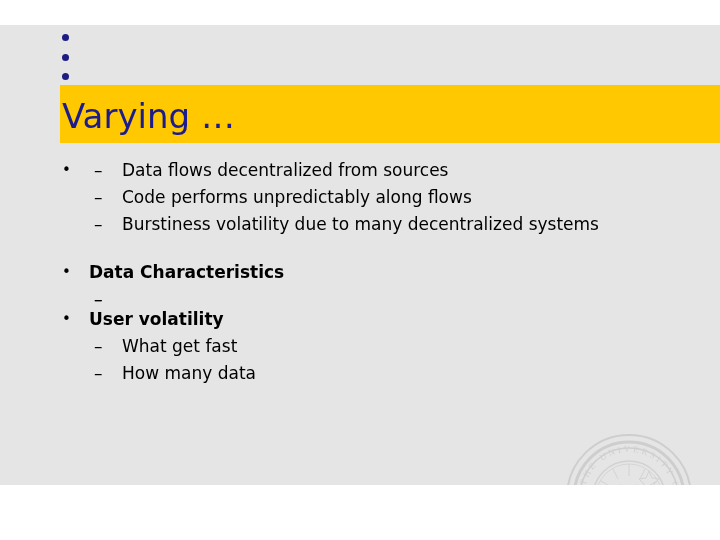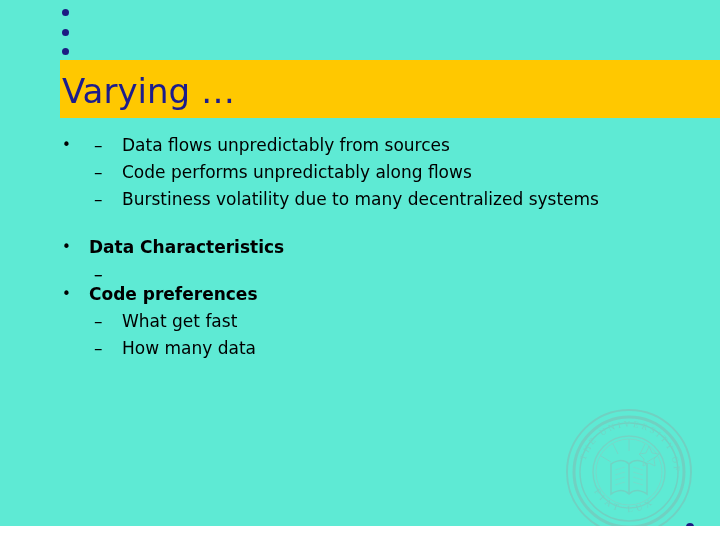--- a/index.html
+++ b/index.html
@@ -9,23 +9,24 @@
   body {
     width: 720px;
     height: 540px;
     background: #ffffff;
     font-family: "DejaVu Sans", sans-serif;
     overflow: hidden;
   }
   .slide {
     position: relative;
     width: 720px;
-    height: 526px;
-    background: #5eead4;
+    height: 460px;
+    background: #e5e5e5;
     overflow: hidden;
+    margin-top: 25px;
   }
 
   
   .dot-column {
     position: absolute;
     left: 62px;
     top: 5px;
     width: 14px;
     height: 52px;
   }
@@ -165,21 +166,21 @@
 
   <div class="body-content">
 
     <div class="group">
       <div class="lvl1">
         <span class="marker">•</span>
       </div>
       <div class="sub-list">
         <div class="lvl2">
           <span class="marker">–</span>
-          <span>Data flows unpredictably from sources</span>
+          <span>Data flows decentralized from sources</span>
         </div>
         <div class="lvl2">
           <span class="marker">–</span>
           <span>Code performs unpredictably along flows</span>
         </div>
         <div class="lvl2">
           <span class="marker">–</span>
           <span>Burstiness volatility due to many decentralized systems</span>
         </div>
       </div>
@@ -196,21 +197,21 @@
         </div>
         <div class="lvl2">
           <span class="marker">–</span>
         </div>
       </div>
     </div>
 
     <div class="group">
       <div class="lvl1">
         <span class="marker">•</span>
-        <span>Code preferences</span>
+        <span>User volatility</span>
       </div>
       <div class="sub-list">
         <div class="lvl2">
           <span class="marker">–</span>
           <span>What get fast</span>
         </div>
         <div class="lvl2">
           <span class="marker">–</span>
           <span>How many data</span>
         </div>

